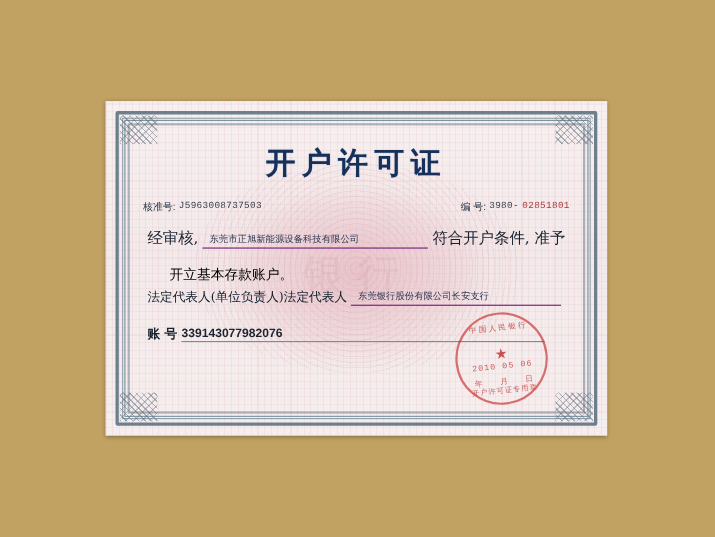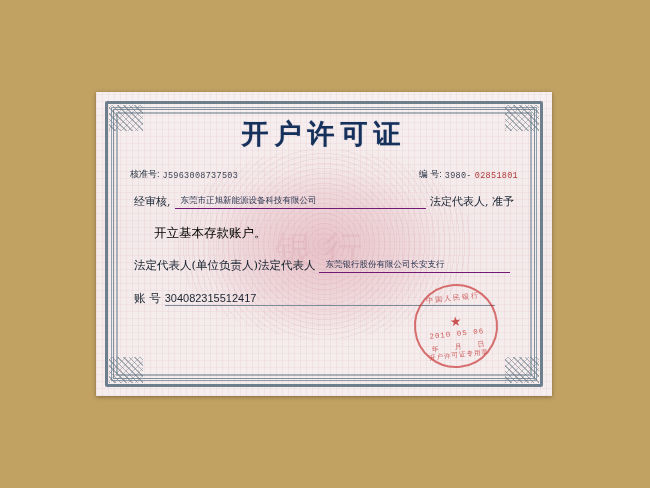--- a/index.html
+++ b/index.html
@@ -94,36 +94,36 @@
     position: absolute;
     left: 28px; top: 24px; right: 28px; bottom: 24px;
   }
   .title {
     text-align: center;
     font-family: "DejaVu Serif", "Liberation Serif", serif;
     font-weight: bold;
     font-size: 27px;
     letter-spacing: 6px;
     color: #15305b;
+    margin-top: 14px;
     text-shadow: 0 0 1px rgba(21,48,91,0.45);
   }
   .row {
     display: flex;
     align-items: flex-end;
     font-size: 9px;
     color: #233;
   }
   .row-codes {
     margin-top: 16px;
     padding: 0 6px;
     justify-content: space-between;
   }
   .code-group {
     display: flex;
-    align-items: flex-end;
     gap: 3px;
   }
   .lbl {
     font-size: 9px;
     color: #1c2a3a;
     white-space: nowrap;
   }
   .val-mono {
     font-family: "Liberation Mono", "DejaVu Sans Mono", monospace;
     font-size: 8.5px;
@@ -136,21 +136,21 @@
   }
   .body-line {
     display: flex;
     align-items: flex-end;
     margin-top: 13px;
     padding: 0 10px;
     font-size: 11px;
     color: #1b2430;
   }
   .body-line .big {
-    font-size: 11px;
+    font-size: 14px;
     font-family: "DejaVu Serif", "Liberation Serif", serif;
     color: #16222e;
     white-space: nowrap;
   }
   .fill {
     flex: 1 1 auto;
     border-bottom: 1px solid #701a75;
     margin: 0 4px;
     position: relative;
     height: 13px;
@@ -166,24 +166,25 @@
   }
   .fill.mid { flex: 0 0 120px; }
   .line2 {
     margin-top: 16px;
     padding-left: 30px;
     font-size: 12.5px;
     font-family: "DejaVu Serif", "Liberation Serif", serif;
     color: #000000;
   }
   .row-rep {
-    margin-top: 16px;
+    margin-top: 4px;
   }
   .row-acct {
     margin-top: 18px;
+    font-weight: bold;
   }
   .acct-underline {
     flex: 0 0 330px;
     border-bottom: 1px solid #7d8a97;
     margin-left: 4px;
     height: 13px;
     position: relative;
   }
   
   .seal {
@@ -278,37 +279,37 @@
           <span class="val-mono dark">3980-</span>
           <span class="val-mono">02851801</span>
         </div>
       </div>
 
       <div class="body-line">
         <span class="big">经审核,</span>
         <span class="fill">
           <span class="written">东莞市正旭新能源设备科技有限公司</span>
         </span>
-        <span class="big">法定代表人, 准予</span>
+        <span class="big">符合开户条件, 准予</span>
       </div>
 
       <div class="line2">开立基本存款账户。</div>
 
       <div class="body-line row-rep">
         <span class="big" style="font-size:11.5px;">法定代表人(单位负责人)</span>
         <span class="big" style="font-size:11.5px;">法定代表人</span>
         <span class="fill">
           <span class="written">东莞银行股份有限公司长安支行</span>
         </span>
       </div>
 
       <div class="body-line row-acct">
         <span class="big" style="font-size:11.5px;">账 号</span>
         <span class="acct-underline">
-          <span class="written">304082315512417</span>
+          <span class="written">339143077982076</span>
         </span>
       </div>
 
     </div>
 
     <div class="seal">
       <div class="arc">中国人民银行</div>
       <div class="star">★</div>
       <div class="date">2010  05  06</div>
       <div class="ymd">年 月 日</div>

